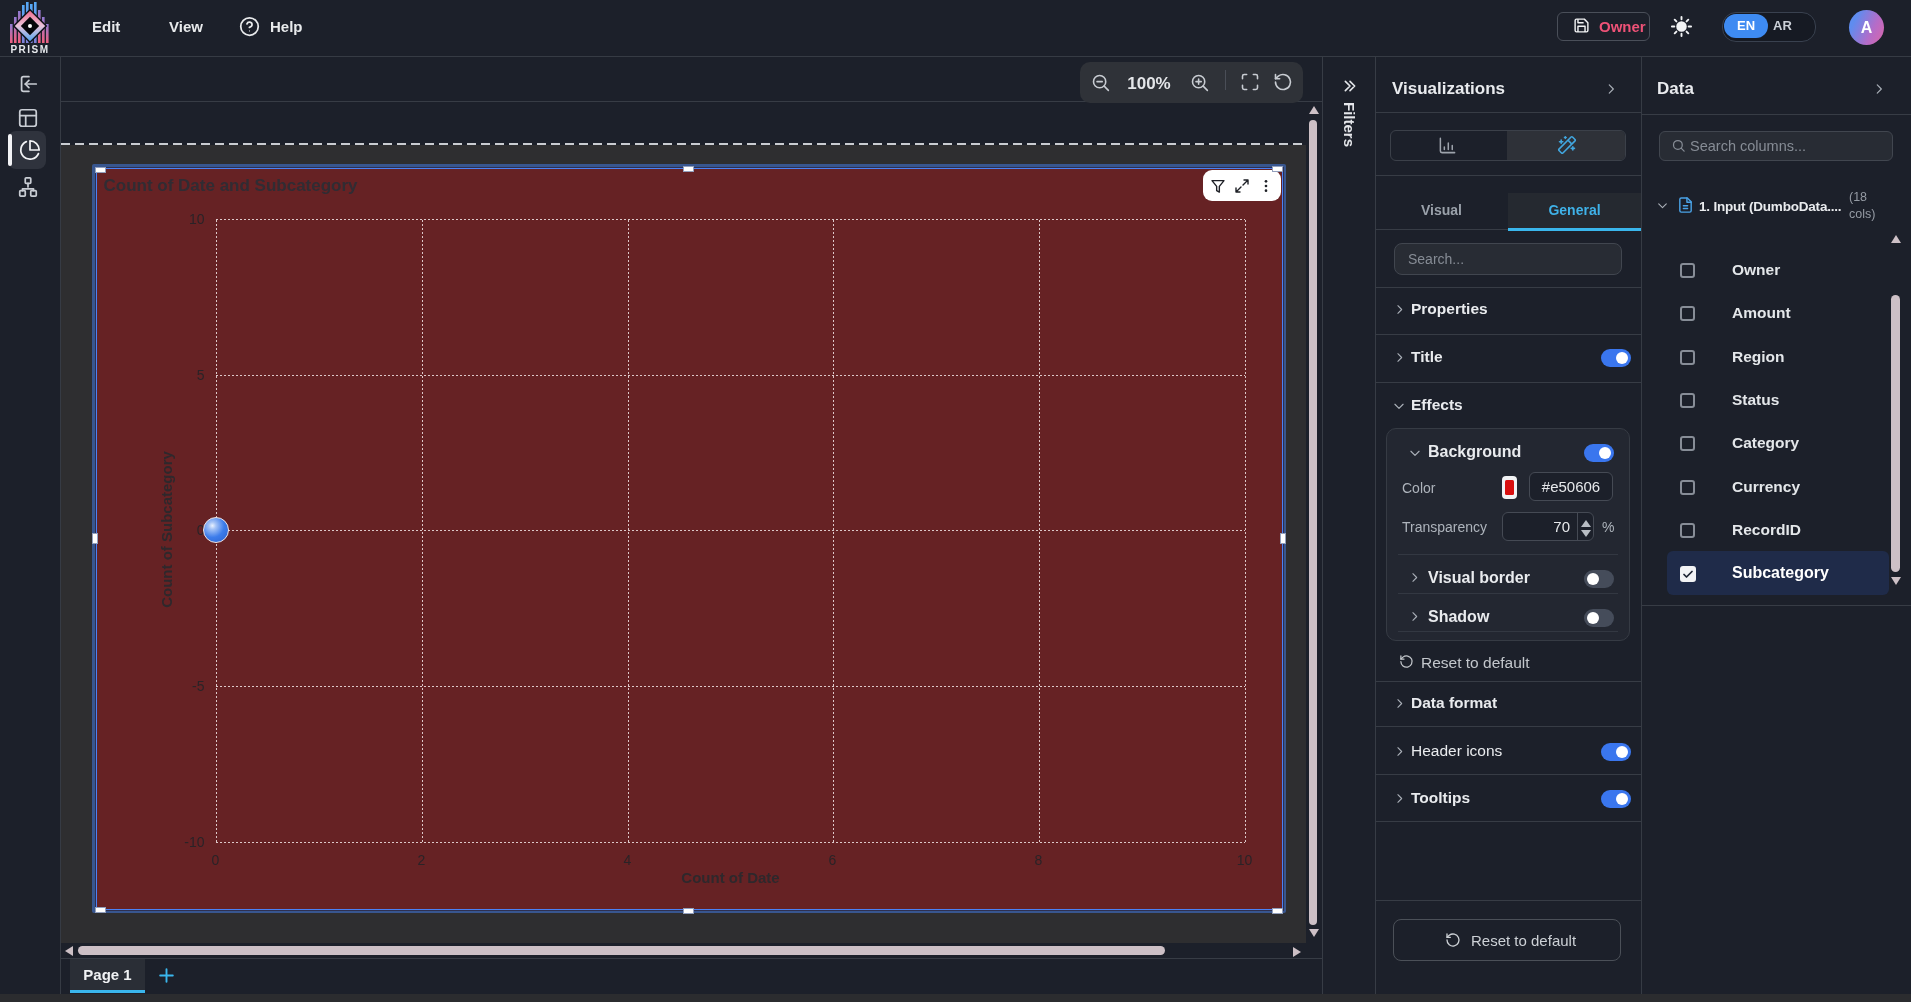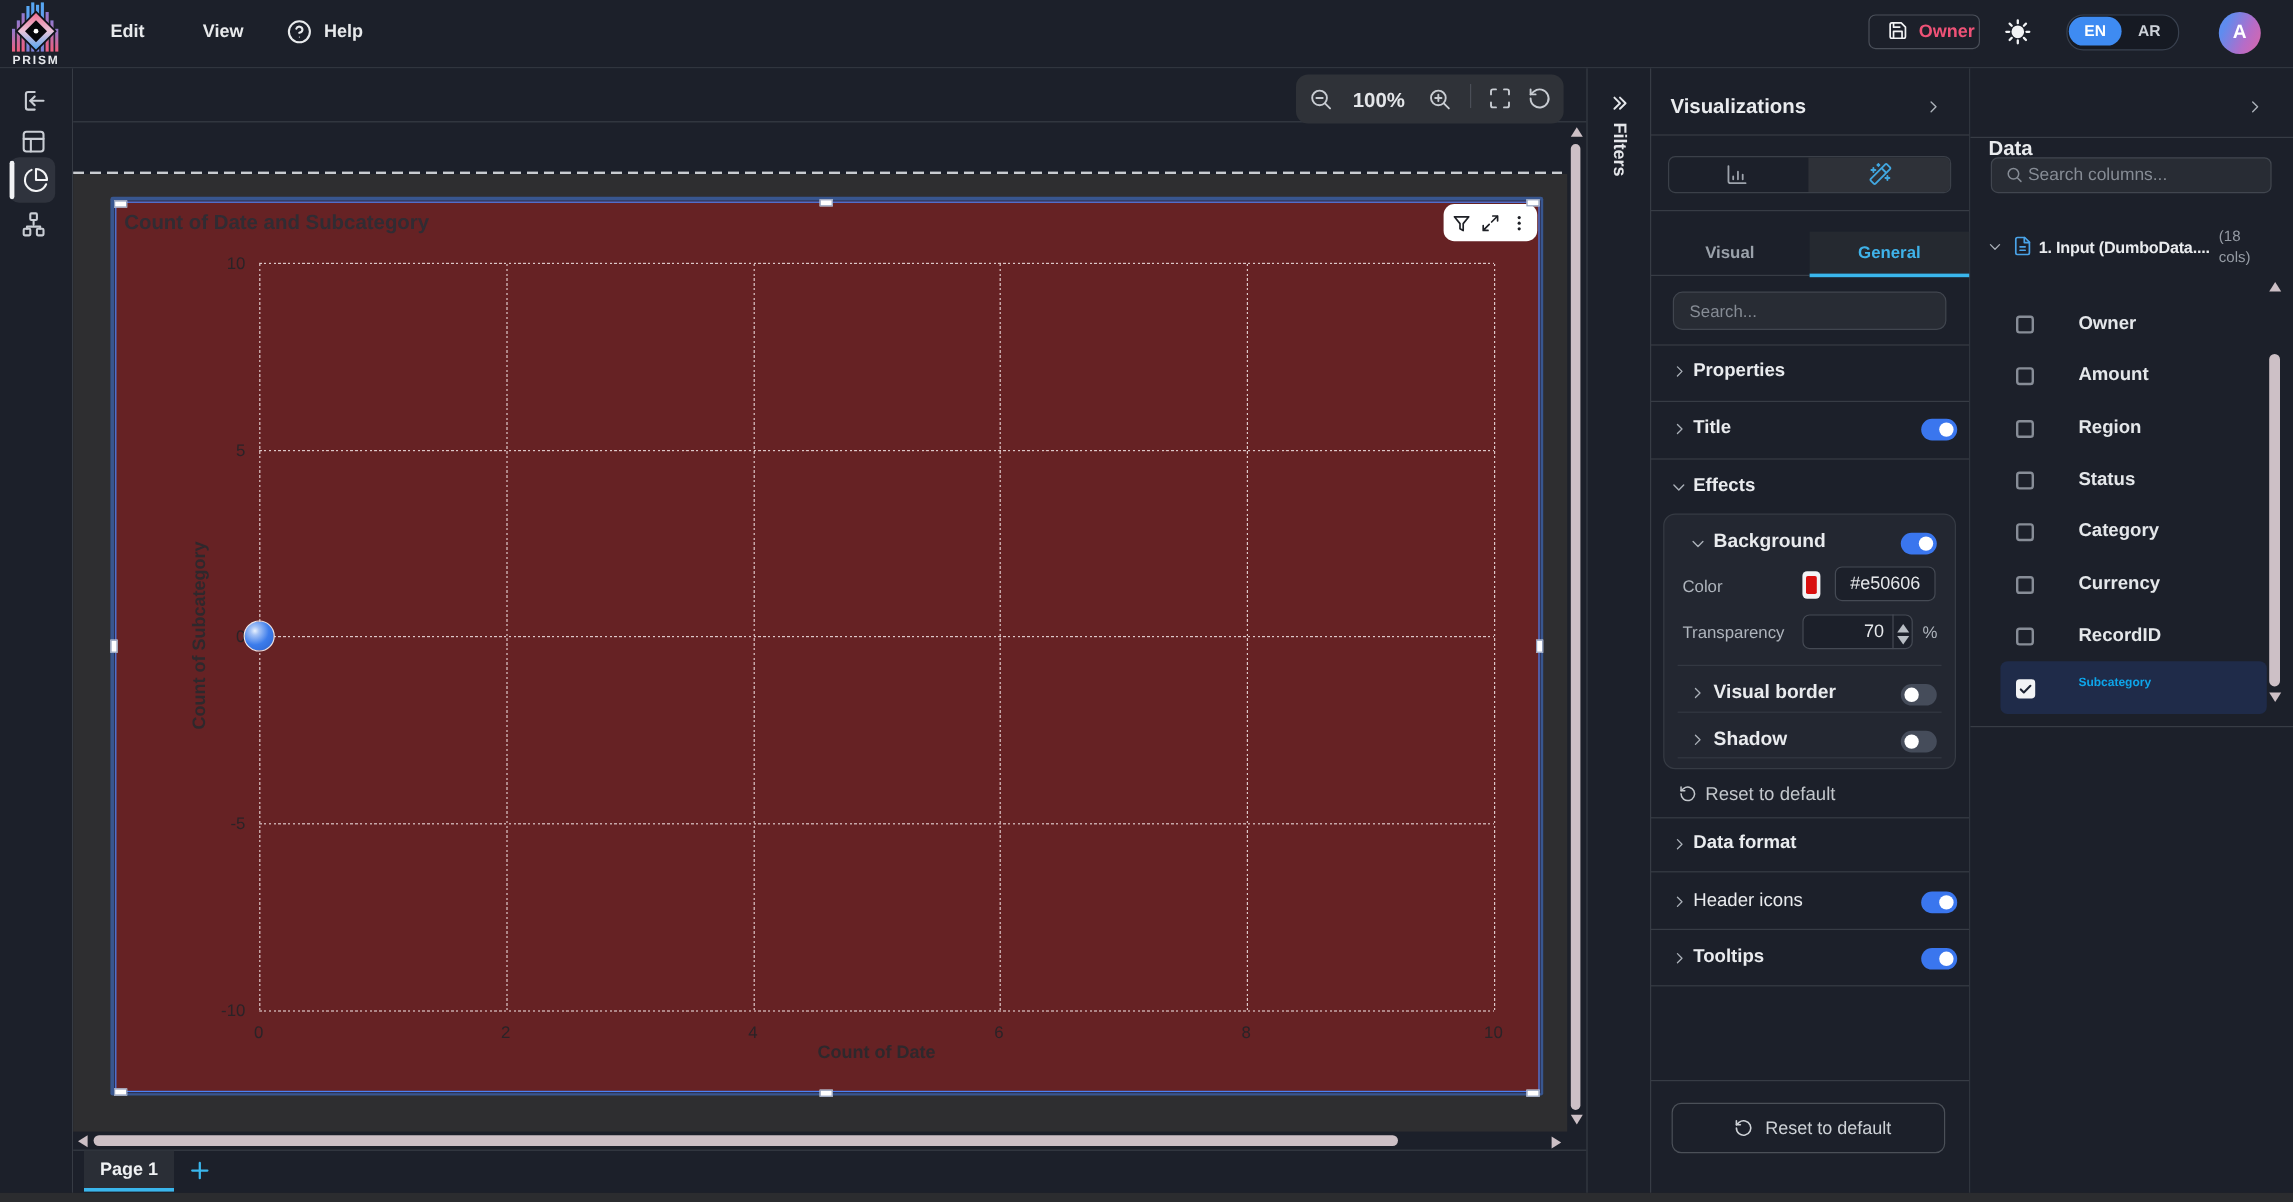--- a/index.html
+++ b/index.html
@@ -81,21 +81,21 @@
   </svg>
   <div class="abs" style="left:1599px;top:18px;font-size:15px;font-weight:600;color:#ee5277;">Owner</div>
 
   <svg class="abs" style="left:1670px;top:15px" width="23" height="23" viewBox="0 0 24 24" fill="none" stroke="#f2f3f5" stroke-width="2" stroke-linecap="round">
     <circle cx="12" cy="12" r="4.5" fill="#f2f3f5"></circle>
     <path d="M12 2v2.5M12 19.5V22M2 12h2.5M19.5 12H22M4.9 4.9l1.8 1.8M17.3 17.3l1.8 1.8M4.9 19.1l1.8-1.8M17.3 6.7l1.8-1.8"></path>
   </svg>
 
   <div class="abs" style="left:1722px;top:12px;width:92px;height:28px;border:1px solid #39414f;border-radius:14px;background:#161a23;"></div>
   <div class="abs" style="left:1724px;top:14px;width:44px;height:24px;border-radius:12px;background:#3e8bf2;text-align:center;line-height:24px;font-size:13px;font-weight:bold;color:#fff;">EN</div>
-  <div class="abs" style="left:1773px;top:14px;width:36px;height:24px;text-align:center;line-height:24px;font-size:13px;font-weight:bold;color:#ccd1d8;">AR</div>
+  <div class="abs" style="left:1773px;top:14px;width:36px;height:24px;text-align:left;line-height:24px;font-size:13px;font-weight:bold;color:#ccd1d8;">AR</div>
 
   <div class="abs" style="left:1849px;top:10px;width:35px;height:35px;border-radius:50%;background:linear-gradient(115deg,#5f8cef 20%,#b56cc8 65%,#d667ad 95%);text-align:center;line-height:35px;font-size:16px;font-weight:bold;color:#fff;">A</div>
 </div>
 
 <div class="abs" id="sidebar" style="left:0;top:57px;width:60px;height:937px;background:#1c202a;border-right:1px solid #363b44;">
   <svg class="abs" style="left:17px;top:16px" width="22" height="22" viewBox="0 0 24 24" fill="none" stroke="#c9cdd4" stroke-width="1.9" stroke-linecap="round" stroke-linejoin="round">
     <path d="M13 4H7a2 2 0 0 0-2 2v12a2 2 0 0 0 2 2h6"></path>
     <path d="M21 12H9"></path>
         <path d="M13 8l-4 4 4 4"></path>
   </svg>
@@ -356,21 +356,21 @@
 
   <div class="abs" style="left:18px;top:862px;width:228px;height:42px;border:1px solid #4b5058;border-radius:8px;box-sizing:border-box;"></div>
   <svg class="abs" style="left:70px;top:875px" width="16" height="16" viewBox="0 0 24 24" fill="none" stroke="#cdd1d6" stroke-width="2" stroke-linecap="round" stroke-linejoin="round">
     <path d="M3 12a9 9 0 1 0 3.4-7L3 8"></path>
         <path d="M3 3v5h5"></path>
   </svg>
   <div class="abs" style="left:96px;top:875px;font-size:15px;color:#cdd1d6;">Reset to default</div>
 </div>
 
 <div class="abs" id="datapanel" style="left:1642px;top:57px;width:269px;height:937px;background:#1c202a;">
-  <div class="abs" style="left:15px;top:22px;font-size:17px;font-weight:bold;margin-top:35px;">Data</div>
+  <div class="abs" style="left:15px;top:22px;font-size:17px;font-weight:bold;">Data</div>
   <svg class="abs chev" style="left:230px;top:25px" width="14" height="14" viewBox="0 0 24 24">
         <path d="M9 5l7 7-7 7"></path>
       </svg>
   <div class="abs bd" style="left:0;top:57px;width:269px;height:1px;"></div>
 
   <div class="abs" style="left:17px;top:74px;width:234px;height:30px;background:#282c34;border:1px solid #41464f;border-radius:6px;box-sizing:border-box;"></div>
   <svg class="abs" style="left:29px;top:81px" width="15" height="15" viewBox="0 0 24 24" fill="none" stroke="#868c95" stroke-width="2" stroke-linecap="round">
     <circle cx="11" cy="11" r="7"></circle>
         <path d="M16.2 16.2L21 21"></path>
   </svg>
@@ -399,21 +399,21 @@
   <div class="abs cbx" style="left:38px;top:379px;"></div>
       <div class="abs clab" style="left:90px;top:377px;">Category</div>
   <div class="abs cbx" style="left:38px;top:423px;"></div>
       <div class="abs clab" style="left:90px;top:421px;">Currency</div>
   <div class="abs cbx" style="left:38px;top:466px;"></div>
       <div class="abs clab" style="left:90px;top:464px;">RecordID</div>
   <div class="abs" style="left:38px;top:509px;width:16px;height:16px;background:#f2f3f5;border-radius:3px;"></div>
   <svg class="abs" style="left:40px;top:511px" width="12" height="12" viewBox="0 0 24 24" fill="none" stroke="#1d2433" stroke-width="3.5" stroke-linecap="round" stroke-linejoin="round">
         <path d="M4 13l5 5L20 7"></path>
       </svg>
-  <div class="abs" style="left:90px;top:507px;font-size:10px;font-weight:bold;color:#0ea5e9;">Subcategory</div>
+  <div class="abs" style="left:90px;top:507px;font-size:16px;font-weight:bold;color:#ffffff;">Subcategory</div>
 
   <div class="abs" style="left:249px;top:178px;width:0;height:0;border-left:5px solid transparent;border-right:5px solid transparent;border-bottom:8px solid #cdc0c6;"></div>
   <div class="abs" style="left:249px;top:238px;width:9px;height:277px;background:#cdc0c6;border-radius:4.5px;"></div>
   <div class="abs" style="left:249px;top:520px;width:0;height:0;border-left:5px solid transparent;border-right:5px solid transparent;border-top:8px solid #cdc0c6;"></div>
   <div class="abs bd" style="left:0;top:548px;width:269px;height:1px;"></div>
 </div>
 
 <div class="abs bd" style="left:1322px;top:57px;width:1px;height:937px;"></div>
 <div class="abs bd" style="left:1375px;top:57px;width:1px;height:937px;"></div>
 

